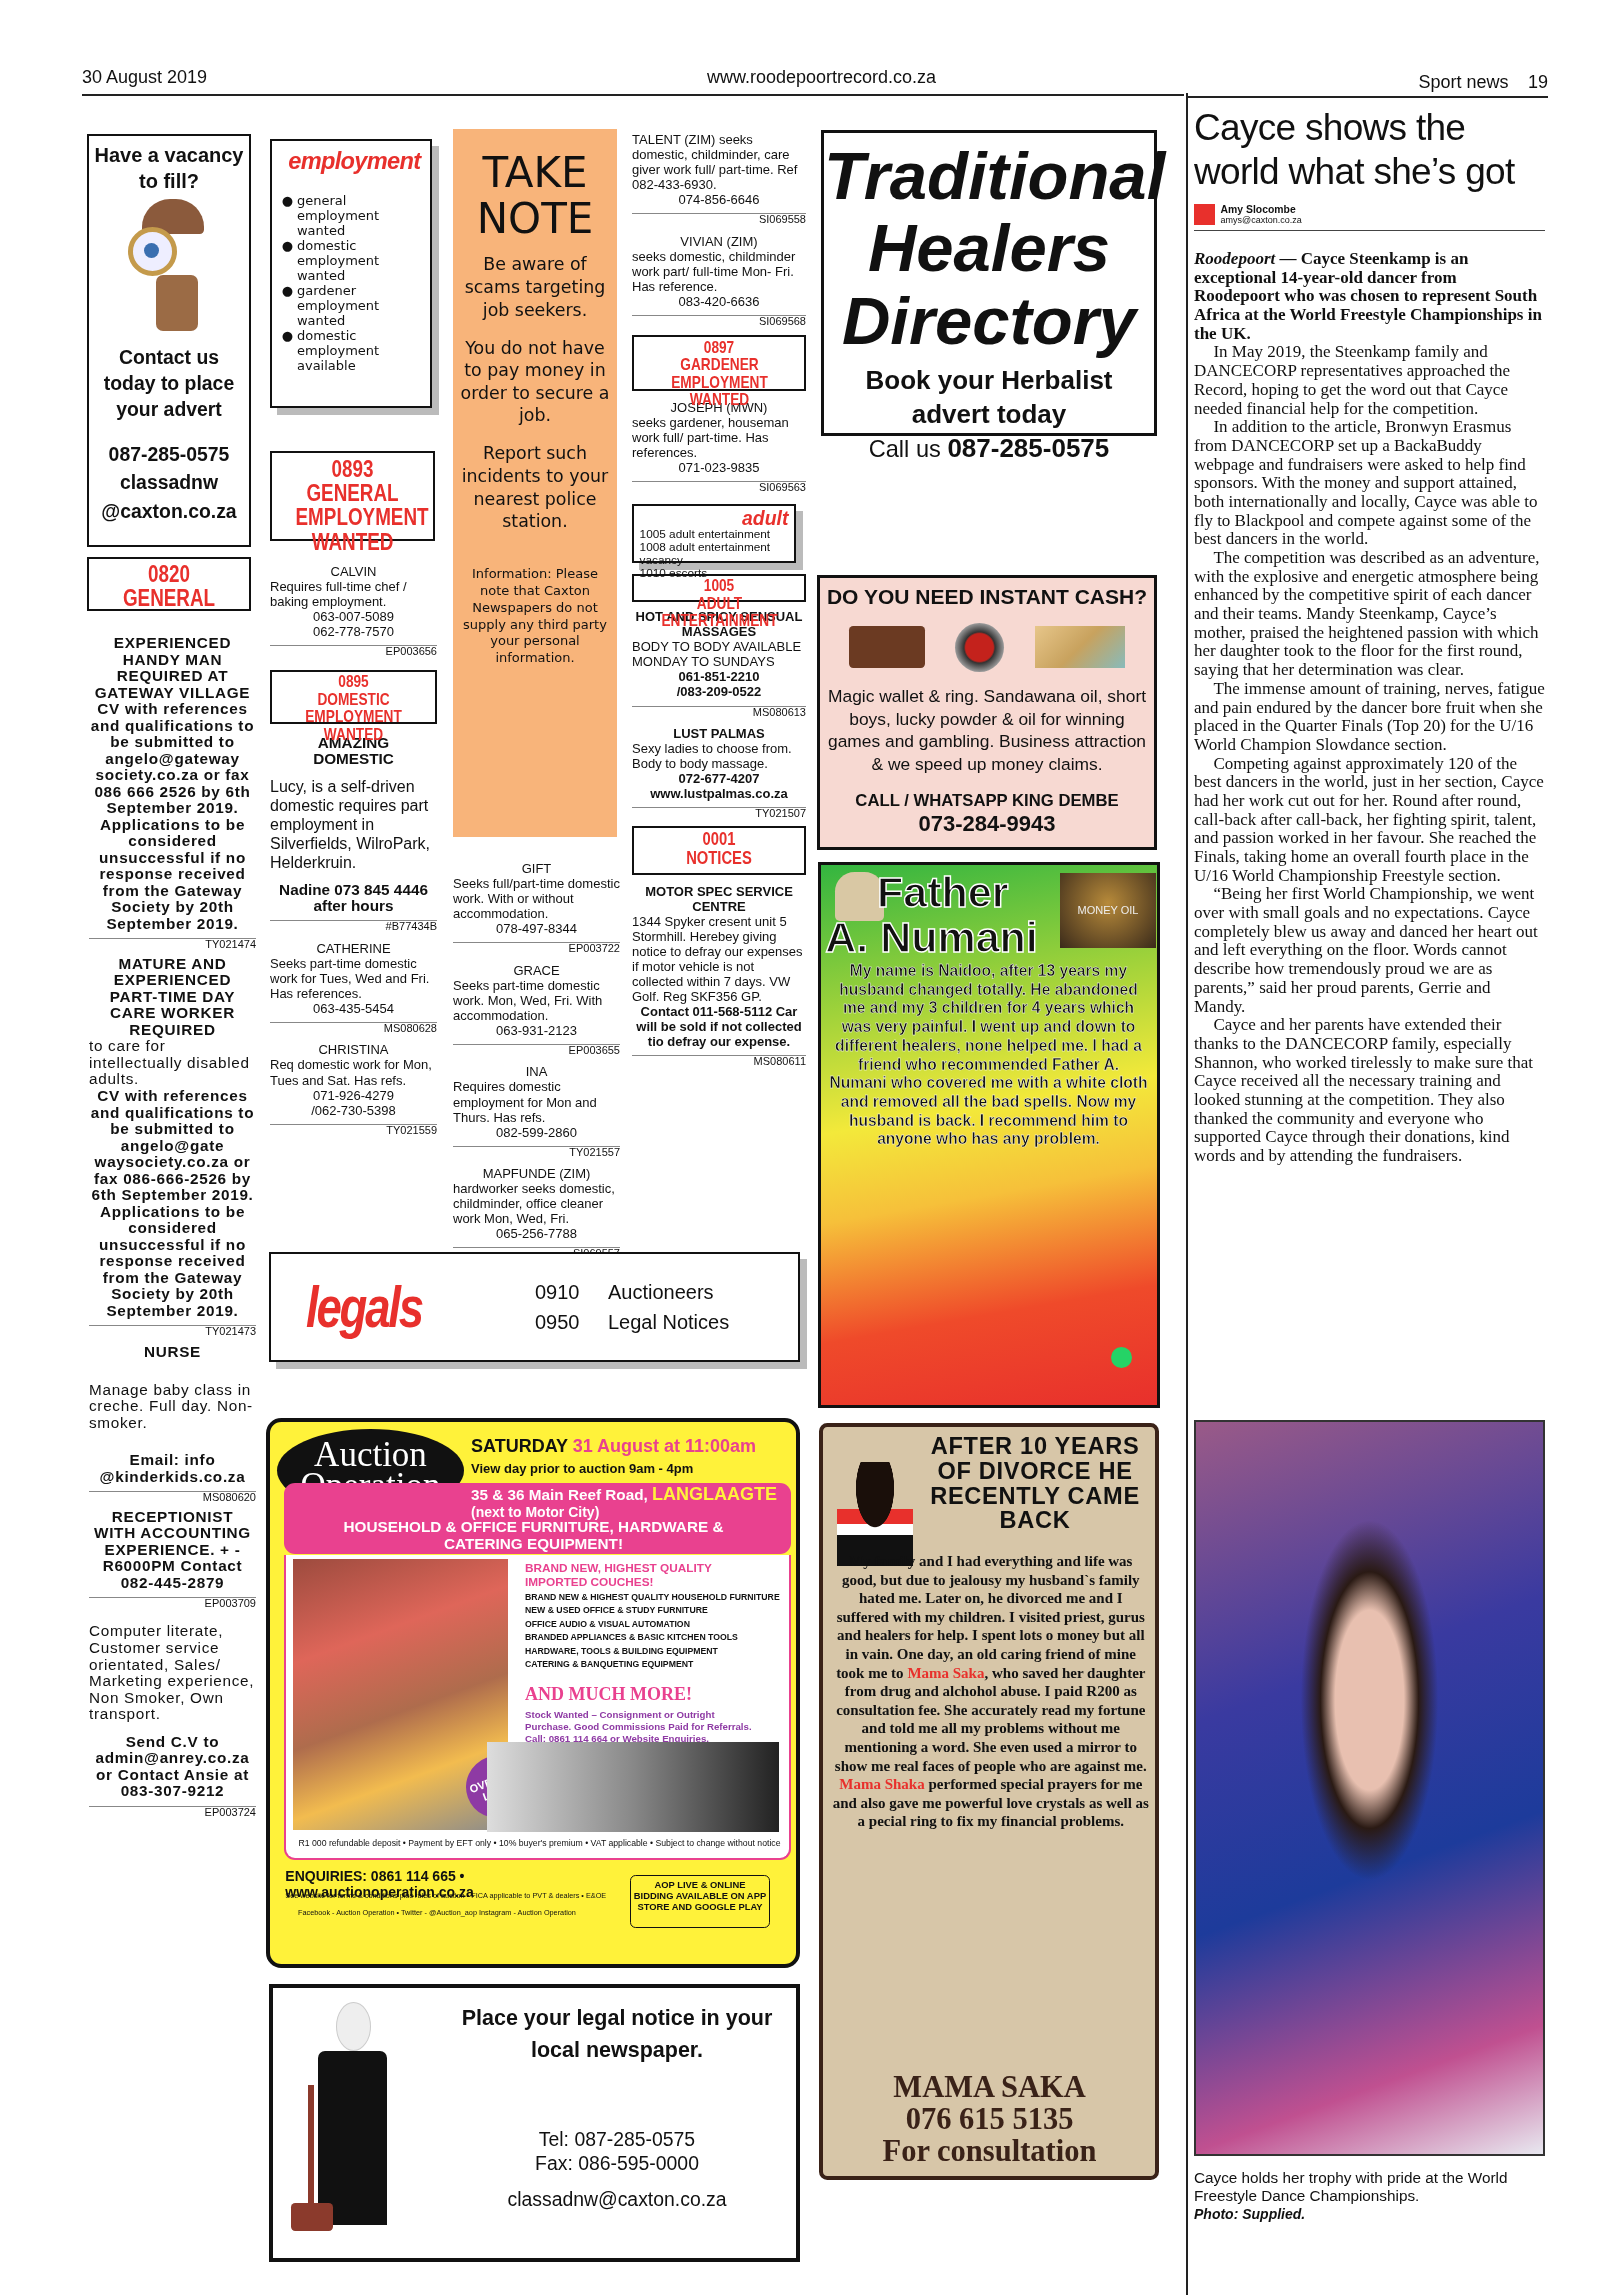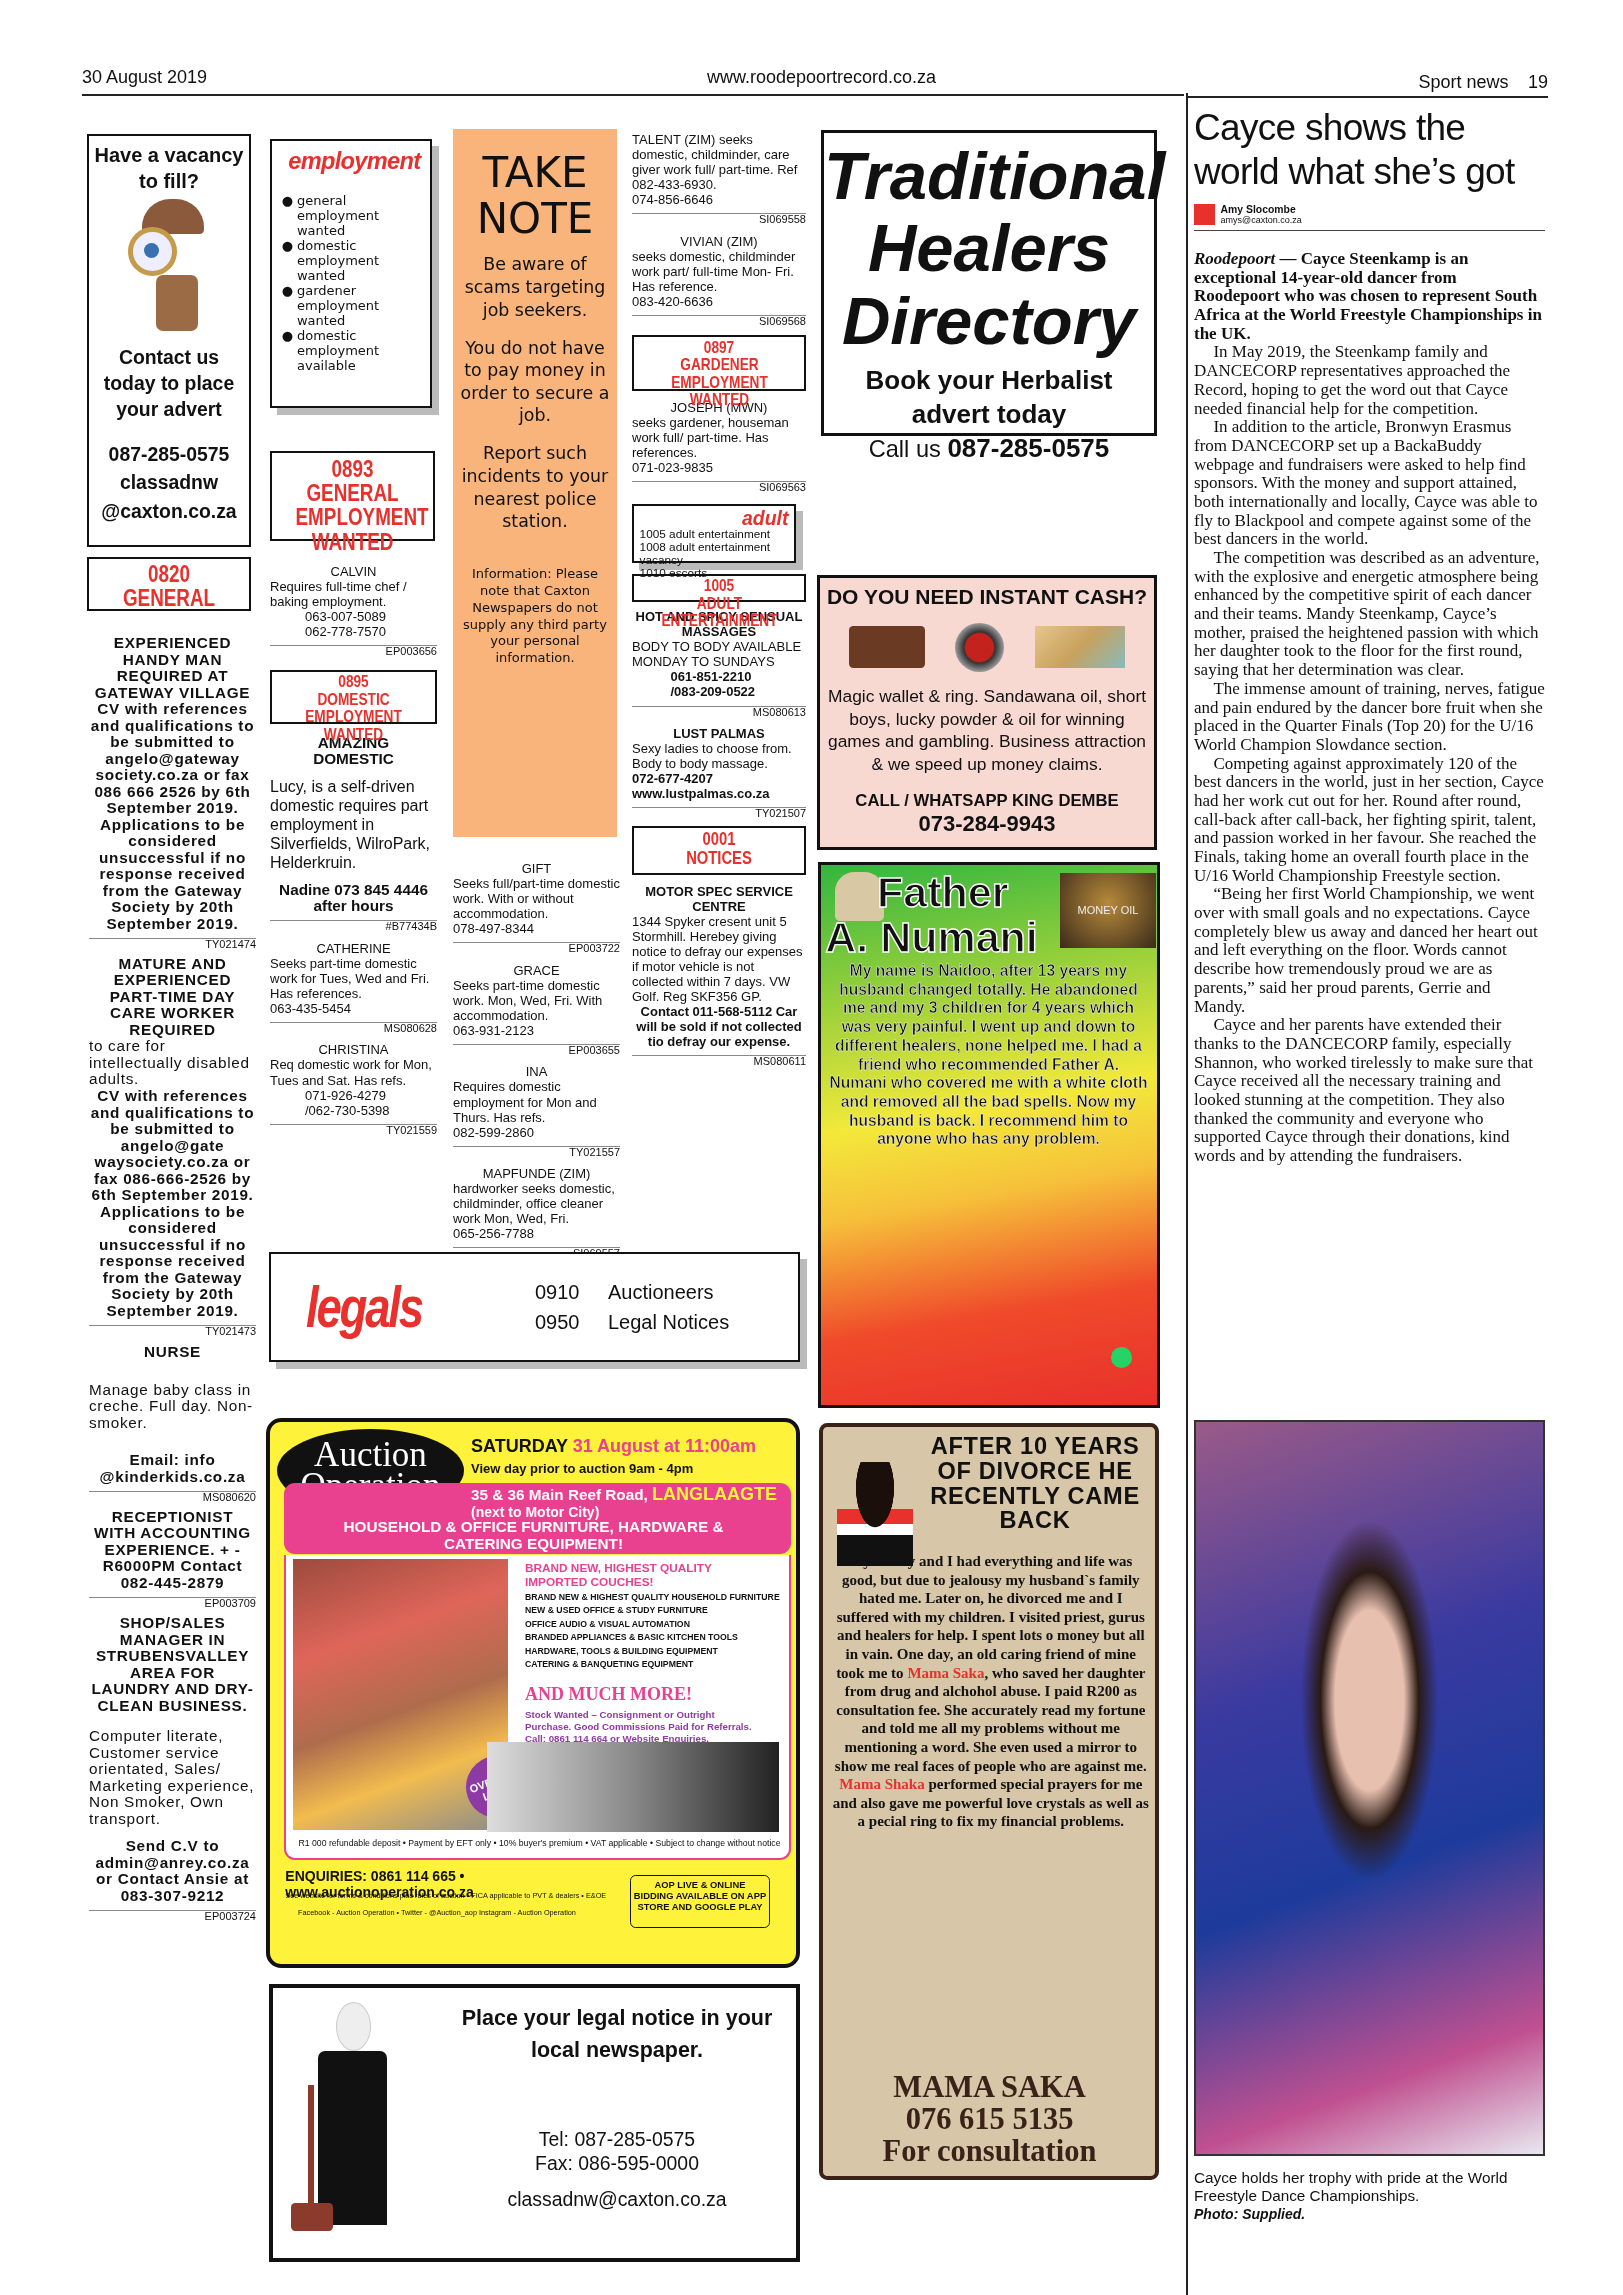--- a/index.html
+++ b/index.html
@@ -7,21 +7,21 @@
 .abs{position:absolute}
 .hdr{top:67px;left:82px;width:1102px;height:29px;border-bottom:2.1px solid #222;display:flex;justify-content:space-between;align-items:flex-start;font-size:18px;padding-bottom:2.8px}
 .hdr-line2{top:96px;left:1187px;width:361px;border-top:2.1px solid #222}
 .vline{left:1186px;top:93px;width:2.1px;height:2207px;background:#222}
 .box{border:2.8px solid #111;background:#fff}
 .shadow{box-shadow:7px 7px 0 #bbb}
 .center{text-align:center}
 .cls-hd{font-family:"Liberation Sans",sans-serif;font-weight:bold;color:#e8302c;text-align:center;font-size:23px;line-height:1.05;transform:scaleX(.82);}
 .ad{font-size:13px;line-height:1.16}
 .ad .name{text-align:center}
-.ad .ph{}
+.ad .ph{text-align:center}
 .ad .ref{border-top:1.4px solid #888;text-align:right;font-size:11px;margin-top:6px;line-height:1}
 .bold{font-weight:bold}
 .wide{letter-spacing:0.7px;font-weight:bold;font-size:15.3px;line-height:1.08;text-align:center}
 .comic{font-family:"DejaVu Sans",sans-serif}
 .article p{font-family:"Liberation Serif",serif;font-size:17px;line-height:1.1;text-indent:19.4px;text-align:left}
 </style>
 </head>
 <body>
 
 <div class="abs hdr">
@@ -69,21 +69,20 @@
     <div class="wide">NURSE</div>
     <div style="font-size:15.3px;line-height:1.08;letter-spacing:0.7px;margin-top:21px">Manage baby class in creche. Full day. Non-smoker.</div>
     <div class="wide" style="margin-top:21px">Email: info @kinderkids.co.za</div>
     <div class="ref">MS080620</div>
   </div>
   <div class="ad" style="margin-top:5.6px">
     <div class="wide">RECEPTIONIST WITH ACCOUNTING EXPERIENCE. + - R6000PM Contact 082-445-2879</div>
     <div class="ref">EP003709</div>
   </div>
   <div class="ad" style="margin-top:5.6px">
-    <div class="wide">SHOP/SALES MANAGER IN STRUBENSVALLEY AREA FOR LAUNDRY AND DRY-CLEAN BUSINESS.</div>
     <div style="font-size:15.3px;line-height:1.08;letter-spacing:0.7px;margin-top:14px">Computer literate, Customer service orientated, Sales/ Marketing experience, Non Smoker, Own transport.</div>
     <div class="wide" style="margin-top:11px">Send C.V to admin@anrey.co.za or Contact Ansie at 083-307-9212</div>
     <div class="ref">EP003724</div>
   </div>
 </div>
 
 <div class="abs box shadow" style="left:270px;top:139px;width:162px;height:269px;padding:7px 9.7px">
   <div style="text-align:right;font-weight:bold;font-style:italic;color:#e8302c;font-size:23.6px;letter-spacing:-0.7px">employment</div>
   <ul style="margin-top:19.4px;list-style:none;font-family:'DejaVu Sans',sans-serif;font-size:13px;line-height:1.15">
     <li style="padding-left:15.3px;position:relative;width:90px"><span style="position:absolute;left:0">●</span><span>general employment wanted</span></li>

